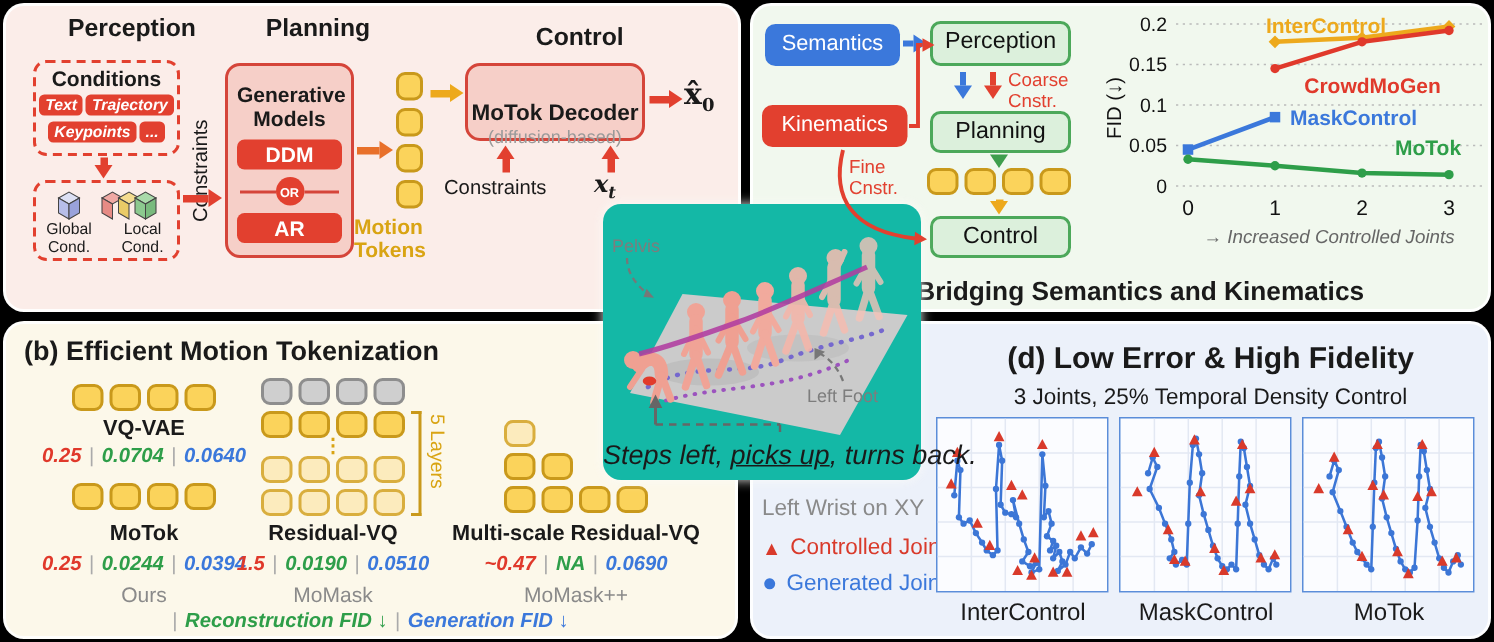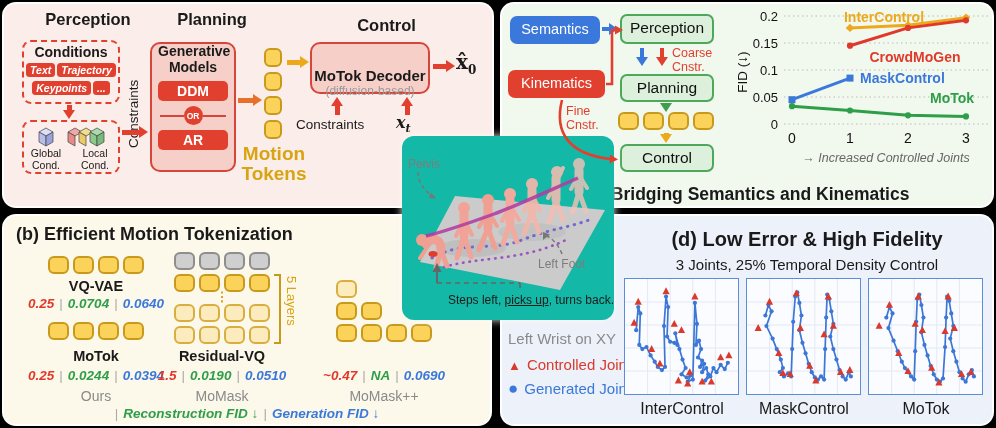--- a/index.html
+++ b/index.html
@@ -65,21 +65,21 @@
   .cbox{position:absolute;border-radius:7px;box-sizing:border-box;text-align:center;white-space:nowrap}
   .cblue{background:#3B78DB;color:#fff;font-size:14.5px;padding-top:5px}
   .cred{background:#E2402F;color:#fff;font-size:14.5px;padding-top:5px}
   .cgreen{background:#DCF0DC;border:2px solid #4CA85A;color:#111;font-size:15.5px;padding-top:3px}
   .cnstr{color:#E2402F;font-size:12.5px;line-height:1.08;white-space:nowrap}
   
   .trajplot{background:#FBFCFF;border:1.6px solid #5B8DD9;box-sizing:content-box}
   .plabel{font-size:16px;text-align:center;white-space:nowrap}
   .dleg{font-size:15px;white-space:nowrap;display:flex;align-items:flex-end;gap:6px}
   
-  #cap{position:absolute;left:0;right:0;top:157px;text-align:right;font-size:12px;white-space:nowrap}
+  #cap{position:absolute;left:0;right:0;top:157px;text-align:right;font-style:italic;font-size:18px;white-space:nowrap}
   #cap .ul{text-decoration:underline}
   .gray-label{fill:#7d7d7d;font-size:12px;font-family:"Liberation Sans",sans-serif}
 </style>
 </head>
 <body>
 
 <div id="panel-a" class="panel">
   <div class="abs hdr" style="left:24px;top:6px;width:120px">Perception</div>
   <div class="abs hdr" style="left:150px;top:6px;width:116px">Planning</div>
   <div class="abs hdr" style="left:320px;top:12px;width:125px">Control</div>
@@ -117,21 +117,21 @@
       <span style="width:44px">Local Cond.</span>
     </div>
   </div>
 
   <div class="abs vtext flip" style="left:122px;top:52px;height:92px;font-size:13.5px">Constraints</div>
   <div class="ar r red" style="left:118px;top:122px;width:26px;height:12px">
       <div class="s"></div>
       <div class="h"></div>
     </div>
 
-  <div class="abs rbox" style="left:146px;top:38px;width:86px;height:130px;padding:0 6px">
+  <div class="abs rbox" style="left:146px;top:38px;width:86px;height:130px;padding:12px 6px">
     <div style="font-size:14px;font-weight:600;line-height:1.12">Generative Models</div>
     <div class="rchip" style="margin-top:6px">DDM</div>
     <div class="orrow">
       <div class="l"></div>
         <div class="orcirc">OR</div>
         <div class="l"></div>
     </div>
     <div class="rchip">AR</div>
   </div>
 
@@ -139,21 +139,21 @@
       <div class="s"></div>
       <div class="h"></div>
     </div>
 
   <div class="abs tokcol" style="left:260px;top:44px">
     <div class="tok" style="width:18px;height:19px"></div>
     <div class="tok" style="width:18px;height:19px"></div>
     <div class="tok" style="width:18px;height:19px"></div>
     <div class="tok" style="width:18px;height:19px"></div>
   </div>
-  <div class="abs" style="left:232px;top:140px;width:76px;text-align:center;color:#D9A413;font-weight:800;font-size:19px;line-height:1.05">Motion Tokens</div>
+  <div class="abs" style="left:232px;top:140px;width:76px;color:#D9A413;font-weight:800;font-size:14px;line-height:1.05">Motion Tokens</div>
 
   <div class="ar r gold" style="left:283px;top:52px;width:22px;height:12px">
       <div class="s"></div>
       <div class="h"></div>
     </div>
 
   <div class="abs rbox" style="left:306px;top:38px;width:120px;height:52px;padding-top:23px">
     <div style="font-size:15px;font-weight:600">MoTok Decoder</div>
     <div style="font-size:12px;color:#9A9A9A">(diffusion-based)</div>
   </div>
@@ -253,20 +253,21 @@
   <div class="abs tokrow" style="left:332px;top:86px">
     <div class="tok"></div>
       <div class="tok"></div>
   </div>
   <div class="abs tokrow" style="left:332px;top:108px">
     <div class="tok"></div>
       <div class="tok"></div>
       <div class="tok"></div>
       <div class="tok"></div>
   </div>
+  <div class="abs cx bname" style="left:380px;top:132px">Multi-scale Residual-VQ</div>
   <div class="abs cx vals" style="left:380px;top:152px">
     <span class="v-red">~0.47</span>
       <span class="sep">|</span>
     <span class="v-green">NA</span>
       <span class="sep">|</span>
     <span class="v-blue">0.0690</span>
   </div>
   <div class="abs cx bcap" style="left:380px;top:172px">MoMask++</div>
 
   <div class="abs vals" style="left:0;right:0;top:190px;font-size:13.5px">

